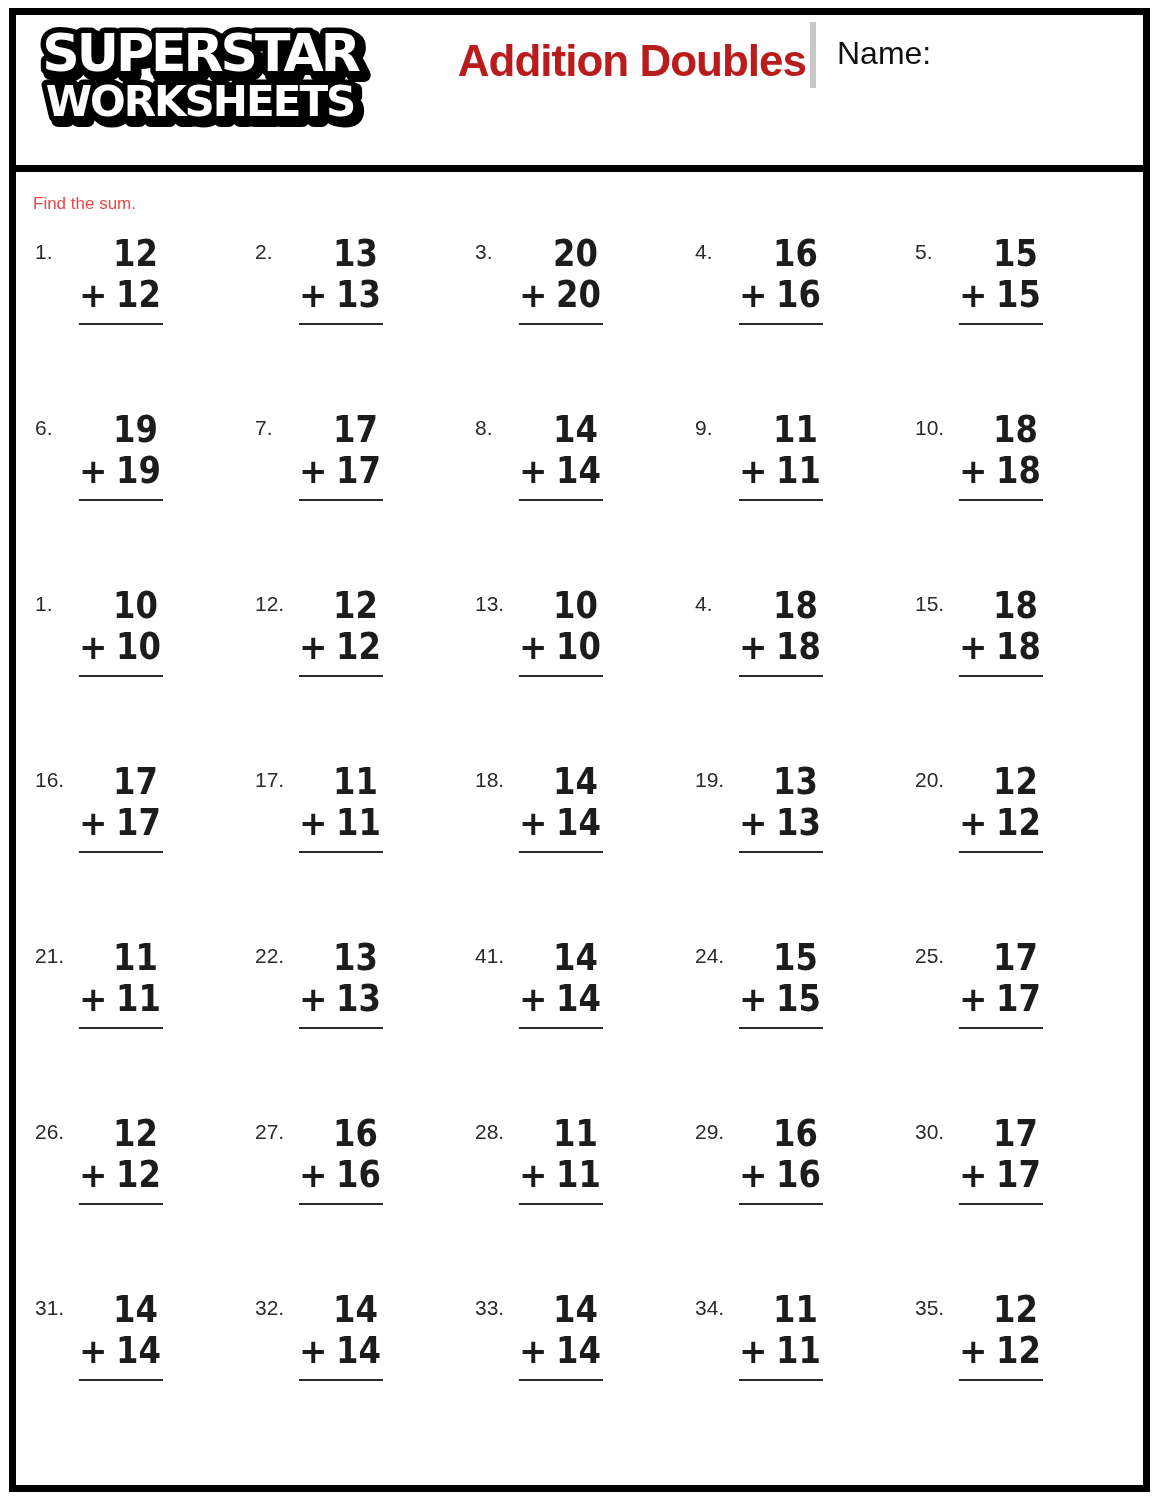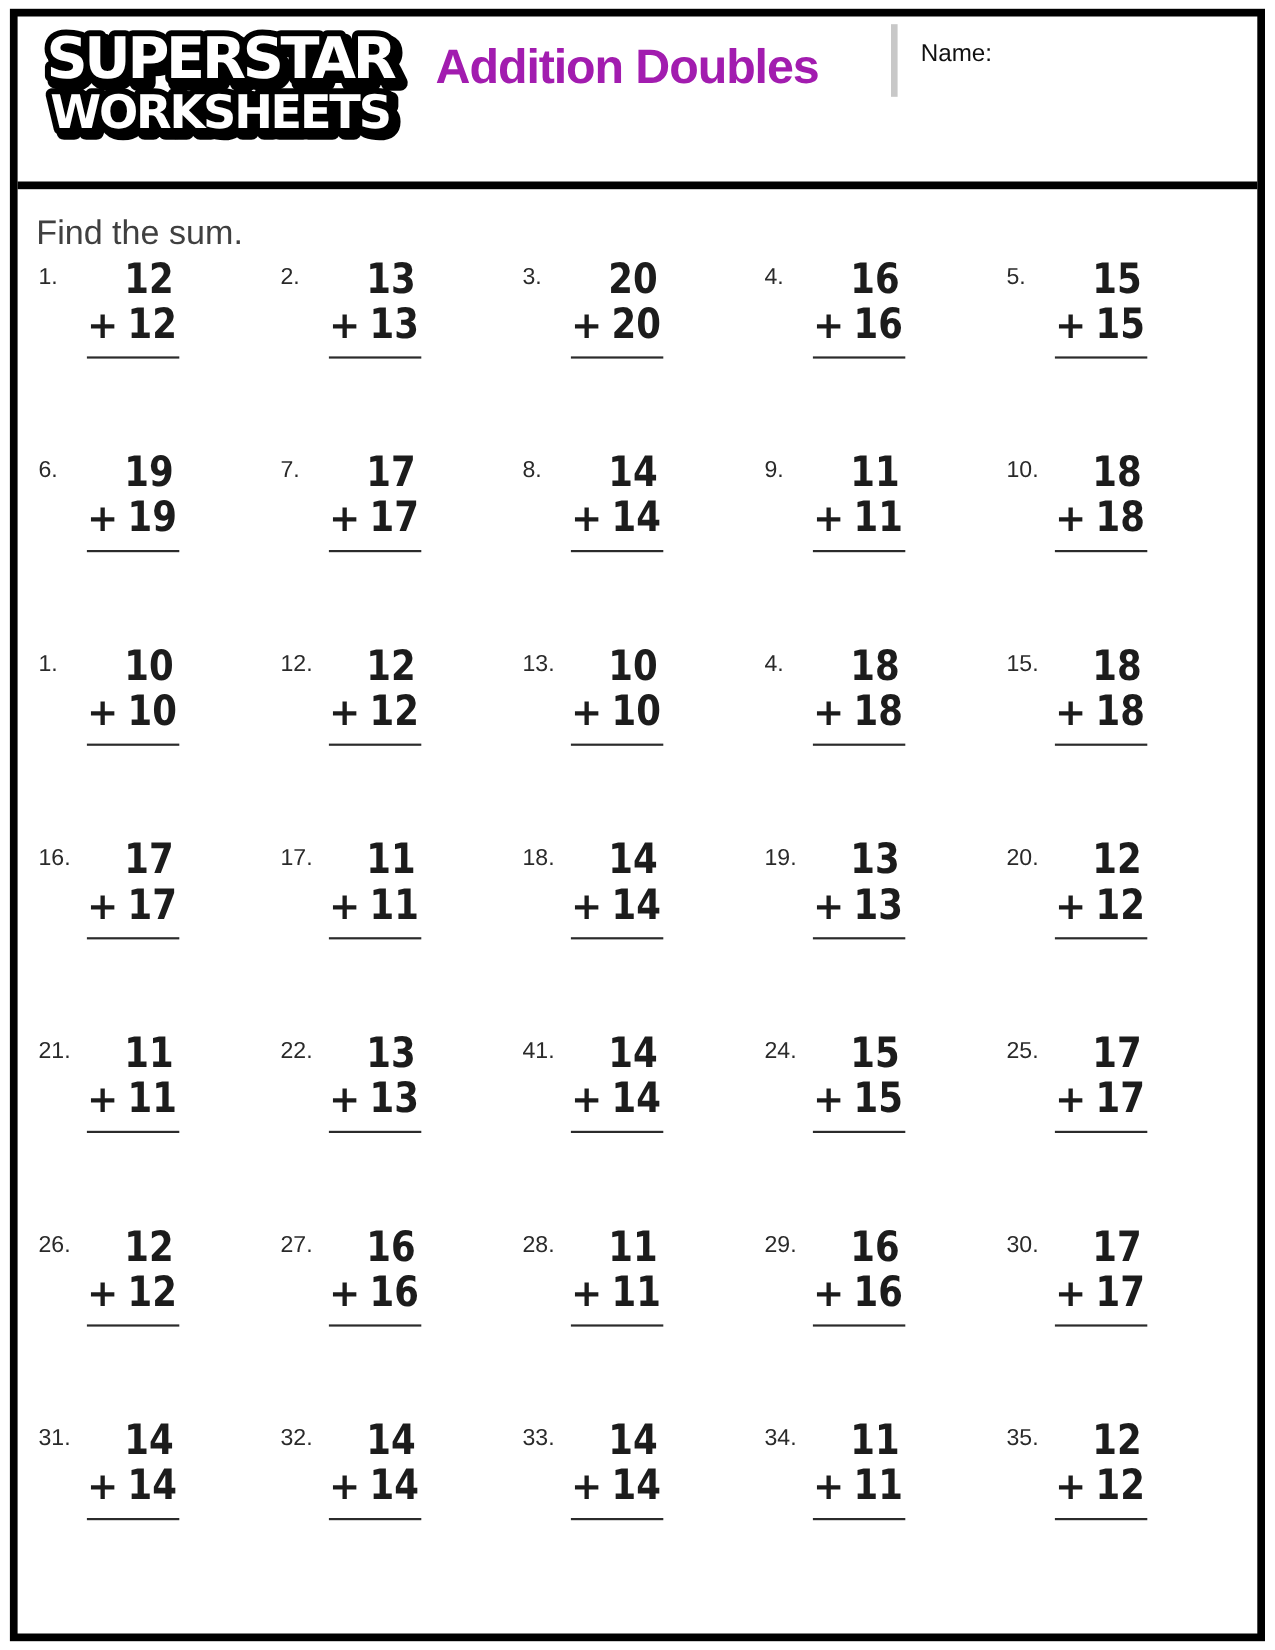--- a/index.html
+++ b/index.html
@@ -18,47 +18,47 @@
   
   .hdr {
     position: relative;
     height: 150px;
     border-bottom: 7px solid #000;
   }
   .logo { position: absolute; left: 8px; top: 8px; }
   .title {
     position: absolute;
     left: 380px; top: 20px; width: 410px;
-    text-align: left;
+    text-align: right;
     font-weight: 700;
     font-size: 44px;
     line-height: 51px;
     letter-spacing: -1px;
-    color: #a21caf;
+    color: #b91c1c;
   }
   .name-divider {
     position: absolute;
     left: 794px; top: 7px;
     width: 6px; height: 66px;
     background: #c8c8c8;
   }
   .name-label {
     position: absolute;
     left: 821px; top: 20px;
-    font-size: 22px;
+    font-size: 32px;
     font-weight: 500;
     color: #111;
   }
   
   .content { position: relative; height: 1321px; }
   .instructions {
     position: absolute;
     left: 17px; top: 22px;
-    font-size: 31px;
-    color: #404040;
+    font-size: 17px;
+    color: #ef4444;
   }
   .grid {
     position: absolute;
     left: 17px; top: 62px;
     display: grid;
     grid-template-columns: repeat(5, 220px);
     grid-auto-rows: 176px;
   }
   .problem { display: flex; align-items: flex-start; }
   .pnum {

